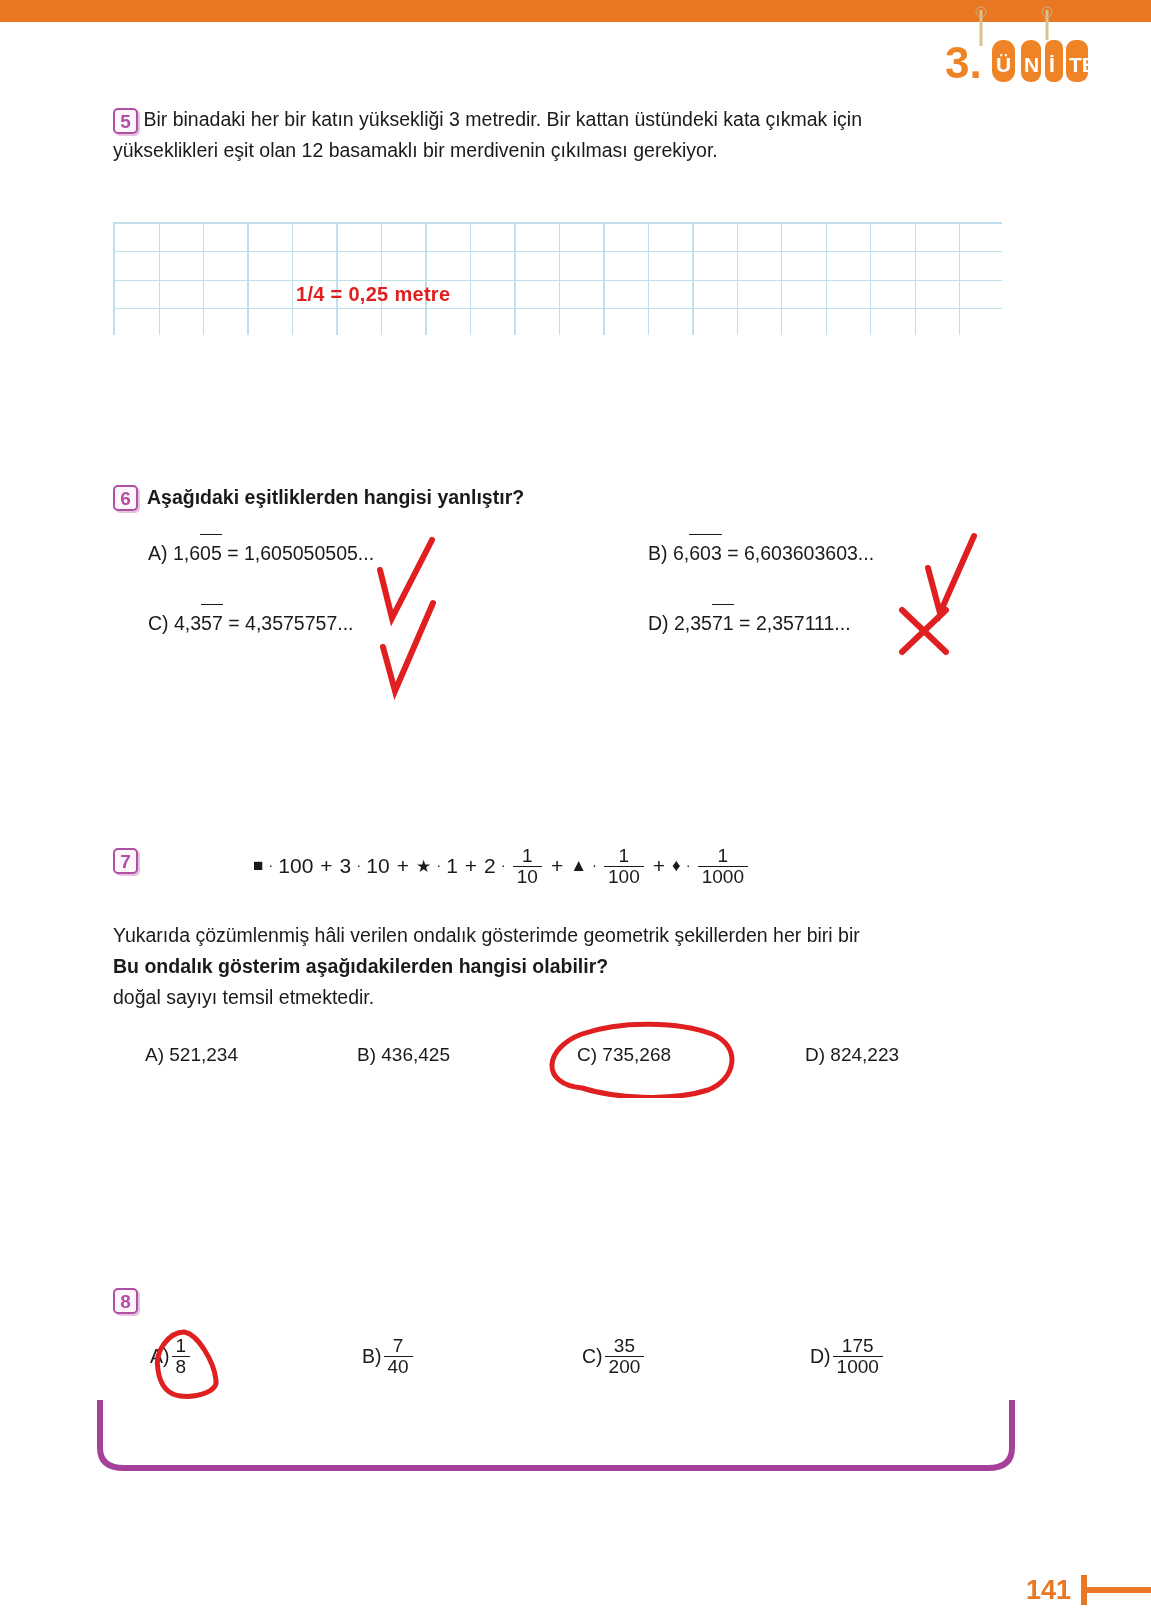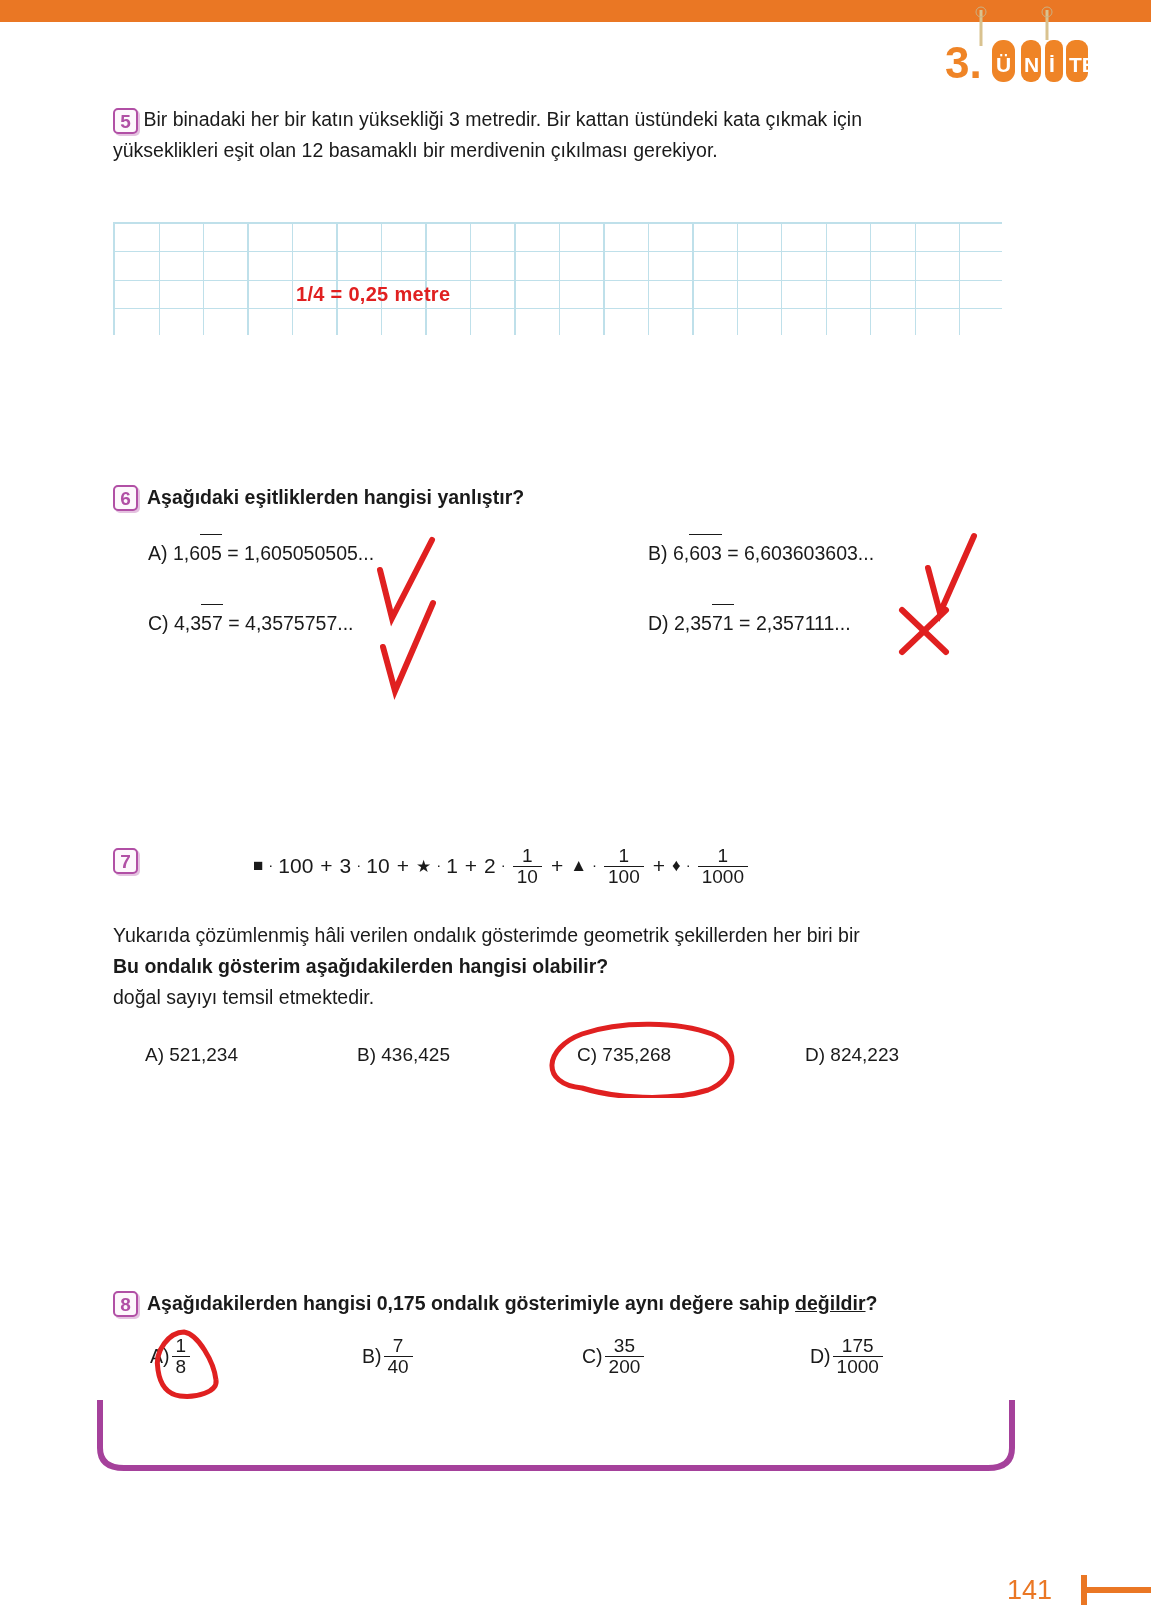--- a/index.html
+++ b/index.html
@@ -184,22 +184,22 @@
     top: 1570px;
     width: 300px;
     height: 40px;
     display: flex;
     align-items: center;
     justify-content: flex-end;
   }
   .pagenum {
     color: #ea7724;
     font-size: 27px;
-    font-weight: 400;
-    margin-right: 29px;
+    font-weight: 700;
+    margin-right: 10px;
   }
   .foot-tick {
     width: 6px; height: 30px; background: #ea7724; margin-right: 0px;
   }
   .foot-bar { width: 64px; height: 6px; background: #ea7724; }
 </style>
 </head>
 <body>
 
 <div class="top-bar"></div>
@@ -362,21 +362,20 @@
   </div>
 </div>
 
 <svg class="mark" style="left:530px; top:1018px;" width="220" height="80">
   <path d="M52 70 C10 66 14 30 52 16 C92 2 150 4 182 16 C212 28 206 62 178 72 C140 84 84 80 52 70 Z" stroke="#e02020" stroke-width="5" fill="none" stroke-linecap="round" stroke-linejoin="round"></path>
 </svg>
 
 <div id="q8">
   <div class="head">
     <span class="q-num">8</span>
-    <span class="q-text bold"><span>Aşağıdakilerden hangisi 0,175 ondalık gösterimiyle aynı değere sahip </span><span class="u">değildir</span><span>?</span></span>
   </div>
 
   <div class="answers">
     <span class="cell c1">
       <span>A)</span>
       <span class="frac">
         <span class="num">1</span>
         <span class="den">8</span>
       </span>
     </span>

